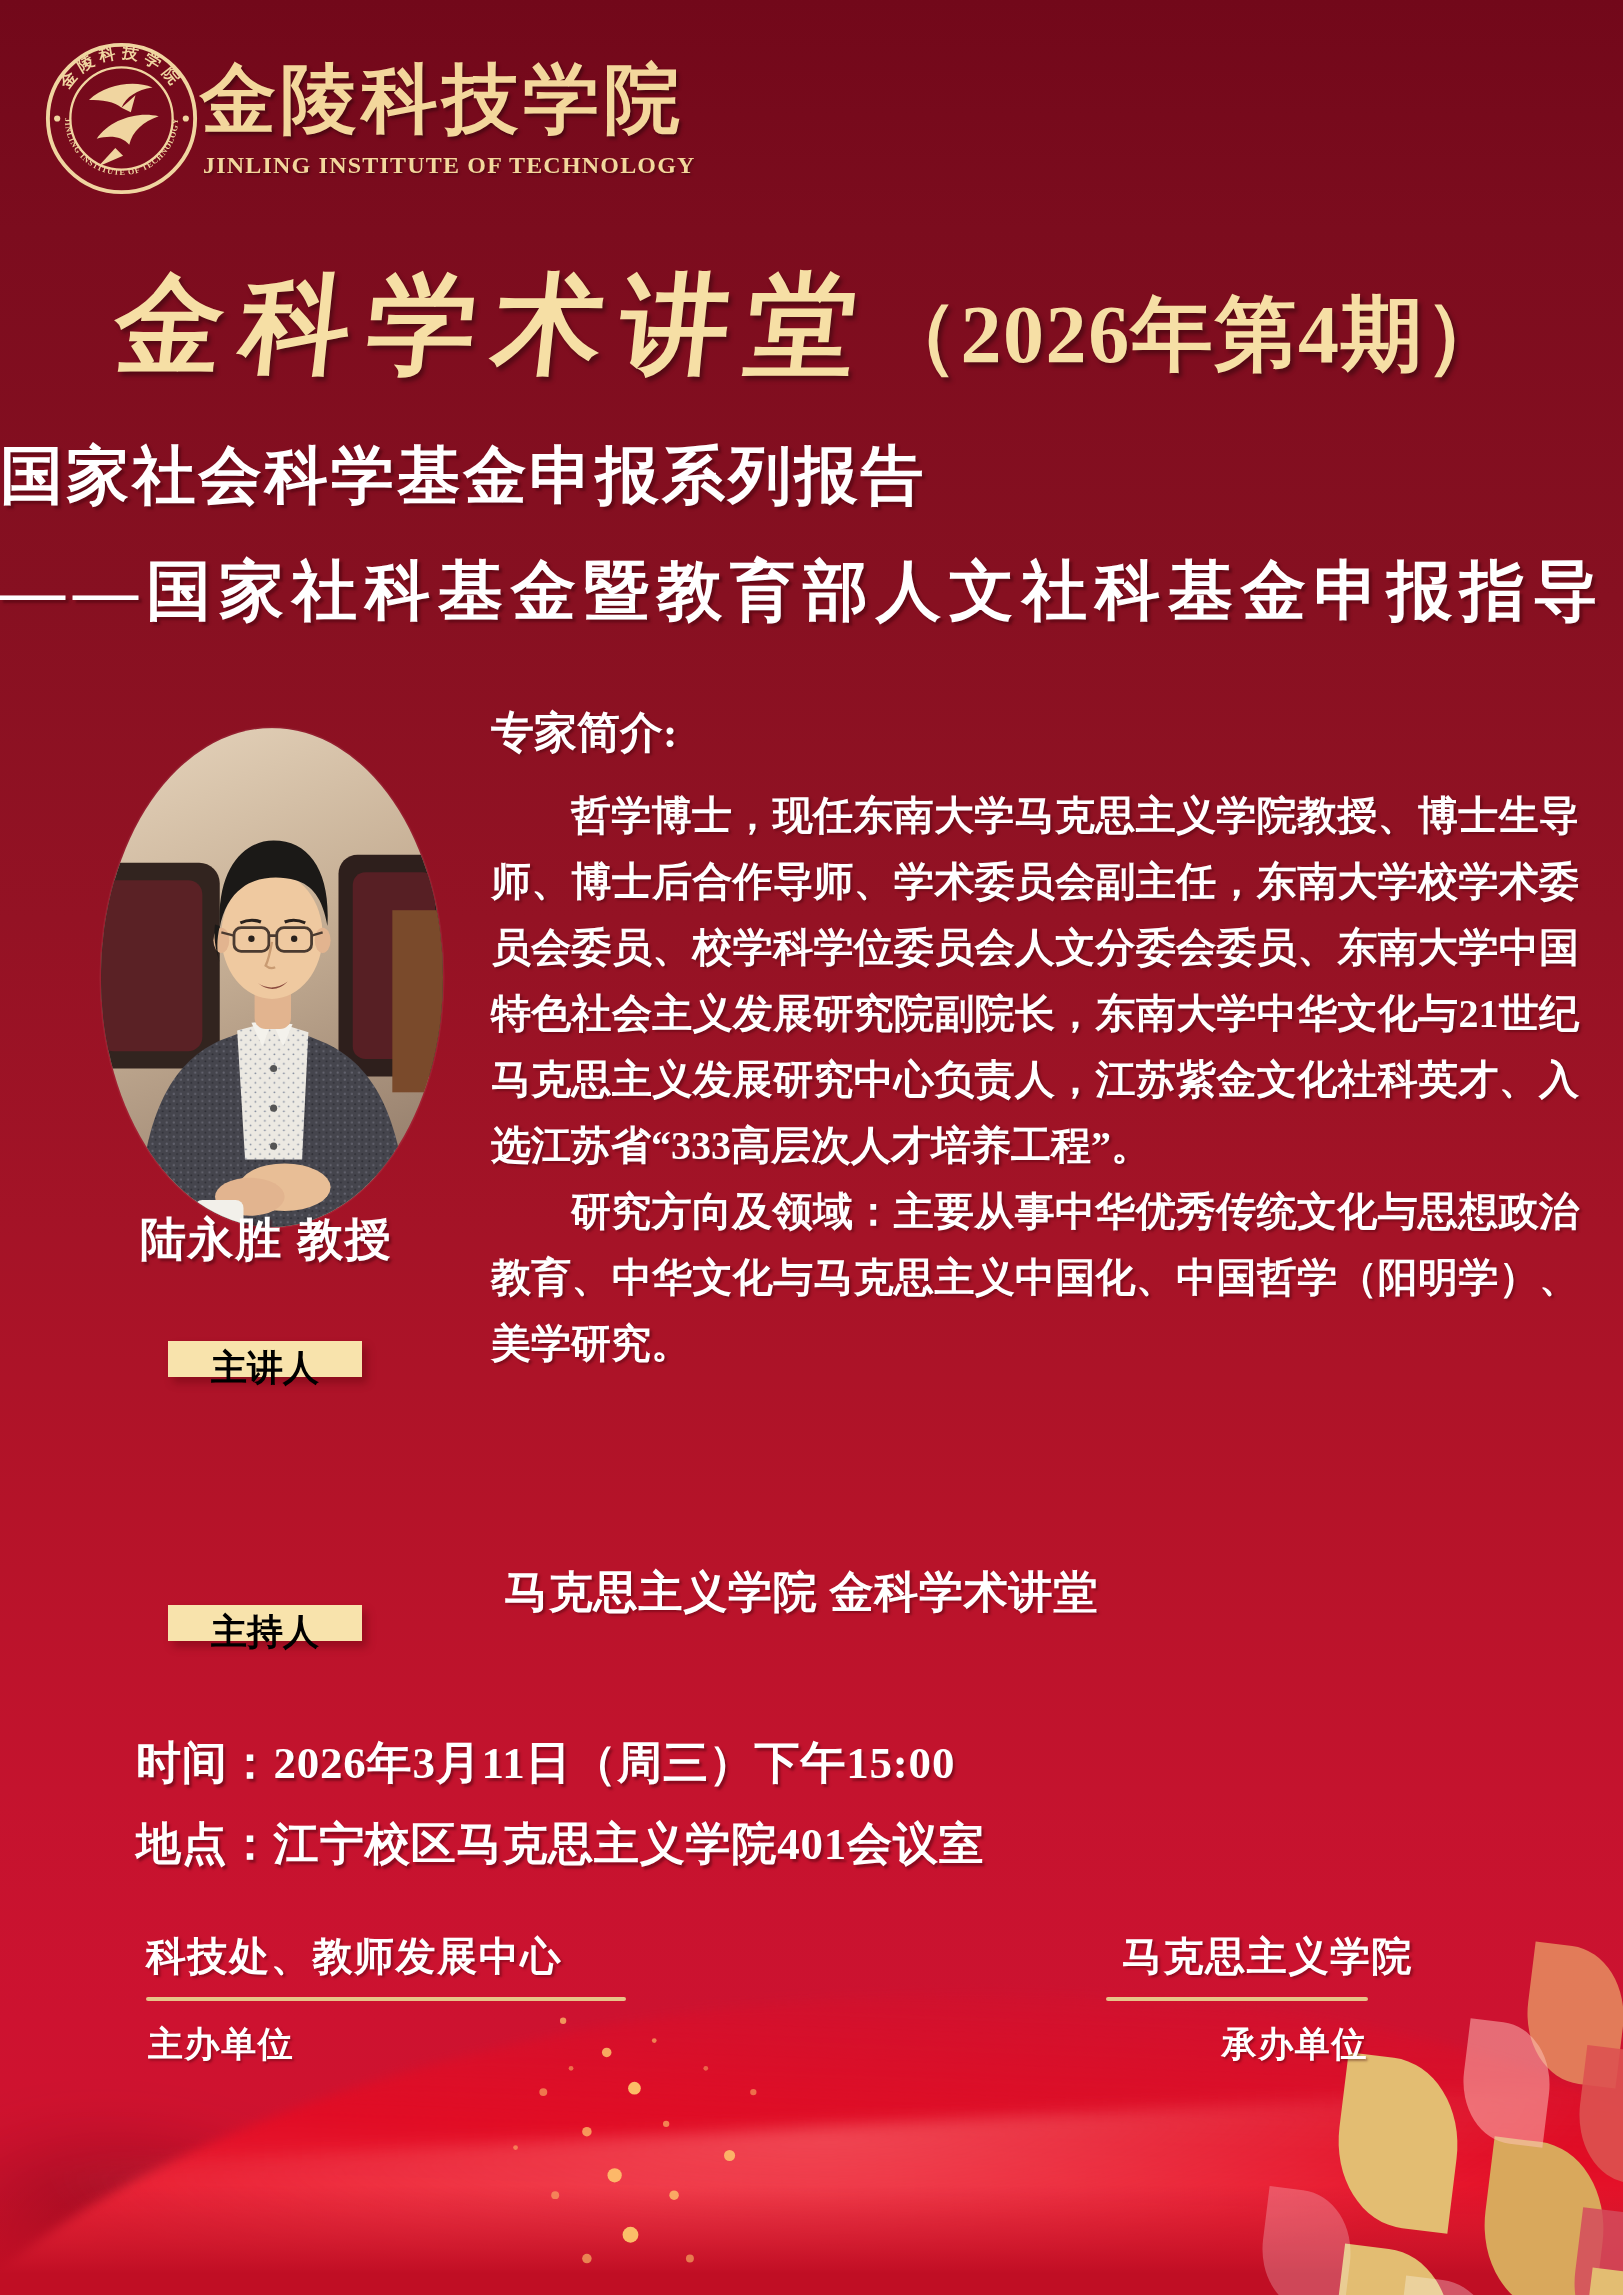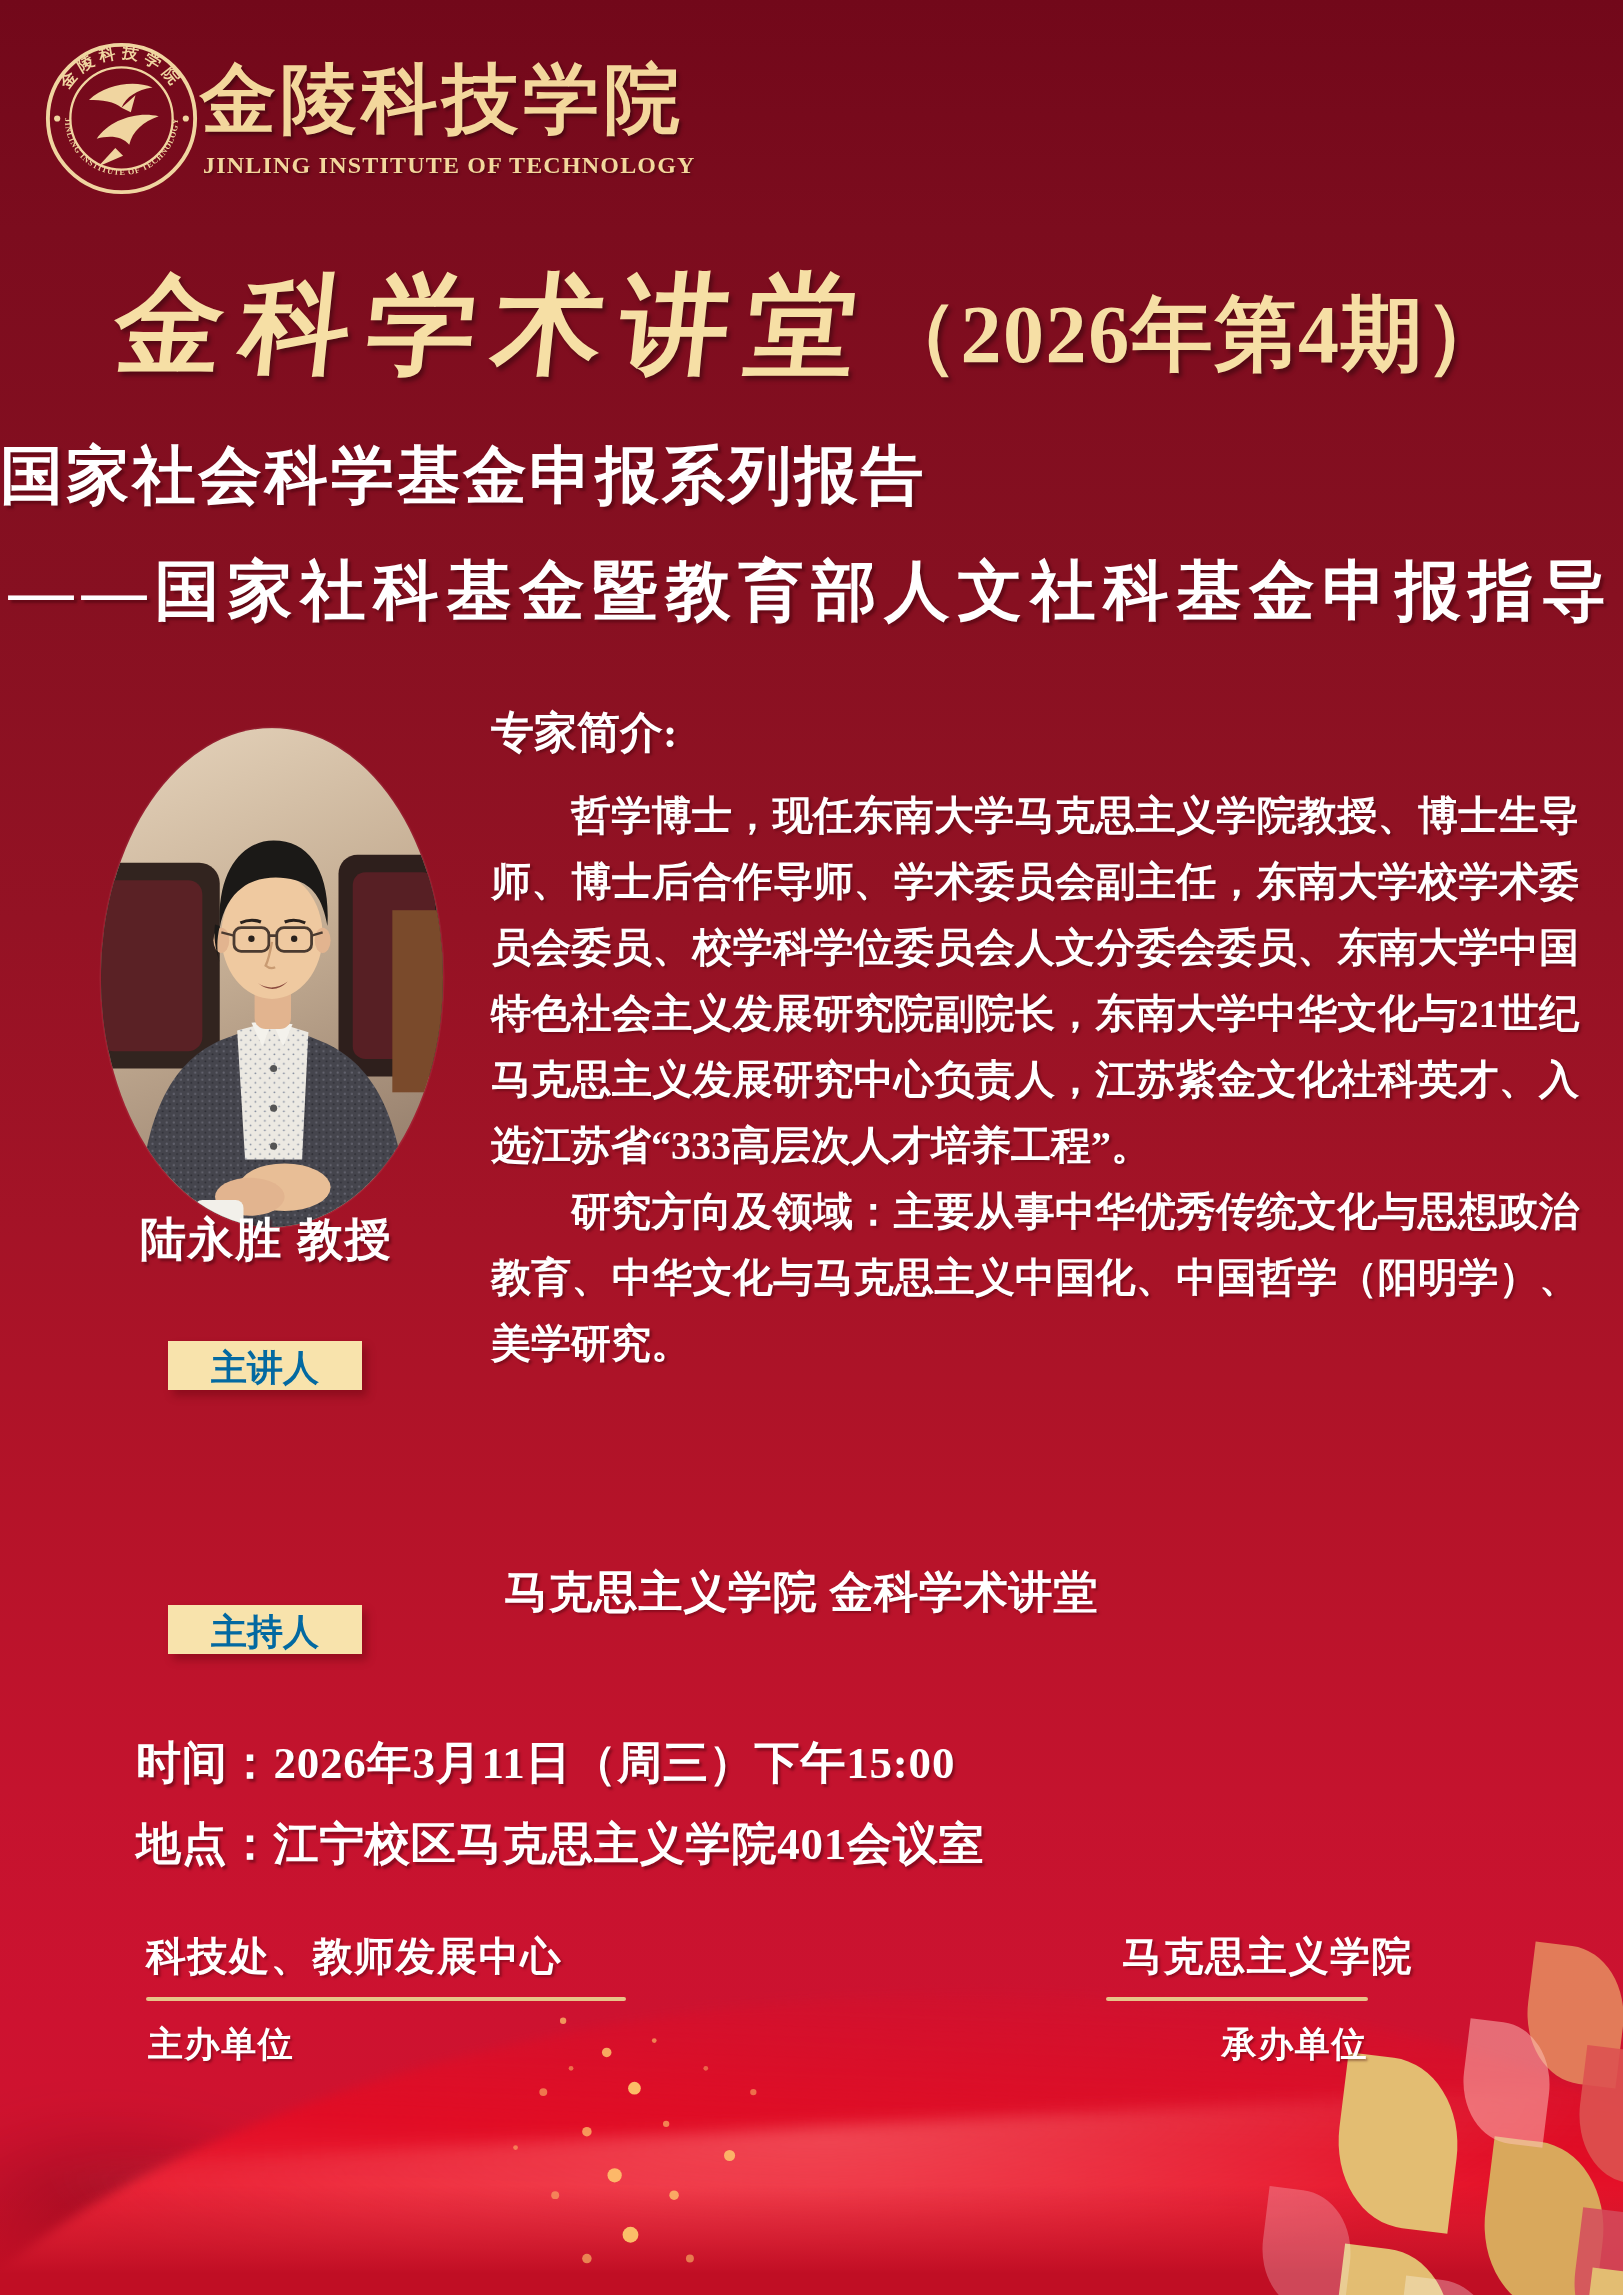--- a/index.html
+++ b/index.html
@@ -50,40 +50,40 @@
   
   .title-row{position:absolute;left:0;top:252px;width:1623px;text-align:center;
     white-space:nowrap;color:#f6dfa5;text-shadow:3.2px 4px 4px rgba(0,0,0,.35);}
   .title-brush{font-size:109px;font-weight:900;letter-spacing:17.4px;
     display:inline-block;transform:skewX(-6deg);font-family:"Liberation Serif",serif;}
   .title-issue{font-size:82px;font-weight:900;letter-spacing:1.6px;
     font-family:"Liberation Serif",serif;}
   .subtitle1{position:absolute;left:0;top:433px;width:1623px;text-align:left;
     color:#fff;font-size:63px;font-weight:900;letter-spacing:3.2px;
     text-shadow:3.2px 3.2px 2.4px rgba(60,0,10,.45);}
-  .subtitle2{position:absolute;left:0;top:547px;width:1623px;text-align:center;
+  .subtitle2{position:absolute;left:0;top:547px;width:1623px;
     color:#fff;font-size:65px;font-weight:900;letter-spacing:8px;
     text-shadow:3.2px 3.2px 2.4px rgba(60,0,10,.45);}
   
   .photo{position:absolute;left:101px;top:728px;width:342px;height:499px;
     border-radius:50%;overflow:hidden;box-shadow:0 0 0 1.6px rgba(255,255,255,.06);}
   
   .bio{position:absolute;left:491px;top:704px;width:1088px;color:#fff;}
   .bio-label{font-size:43px;font-weight:700;margin:0 0 20.6px 0;
     text-shadow:2.4px 2.4px 2.4px rgba(60,0,10,.4);}
   .bio p{margin:0;font-size:40px;line-height:66px;font-weight:700;
     text-align:justify;text-indent:2em;text-shadow:2.4px 2.4px 2.4px rgba(60,0,10,.4);}
   
   .person-name{position:absolute;left:140px;color:#fff;font-size:46px;font-weight:900;
     font-family:"Liberation Sans",sans-serif;letter-spacing:1.6px;
     text-shadow:2.4px 3.2px 2.4px rgba(60,0,10,.45);}
   .name-speaker{top:1209px;}
   .name-host{top:1523px;}
-  .badge{position:absolute;left:168px;width:194px;height:49px;line-height:54px;
-    background:#f8e3ac;color:#0369a1;font-size:36px;font-weight:700;text-align:center;
+  .badge{position:absolute;left:168px;width:194px;height:36px;line-height:54px;
+    background:#f8e3ac;color:#000000;font-size:36px;font-weight:700;text-align:center;
     box-shadow:4.8px 5.5px 8px rgba(80,0,10,.35);}
   .badge-speaker{top:1341px;}
   .badge-host{top:1605px;}
   .host-title{position:absolute;left:504px;top:1563px;color:#fff;font-size:44px;
     font-weight:700;letter-spacing:0.8px;text-shadow:2.4px 2.4px 2.4px rgba(60,0,10,.4);}
   
   .sched{position:absolute;left:136px;color:#fff;font-size:45px;font-weight:900;
     letter-spacing:0.8px;text-shadow:2.4px 3.2px 2.4px rgba(60,0,10,.45);}
   .sched-time{top:1733px;}
   .sched-venue{top:1814px;}

